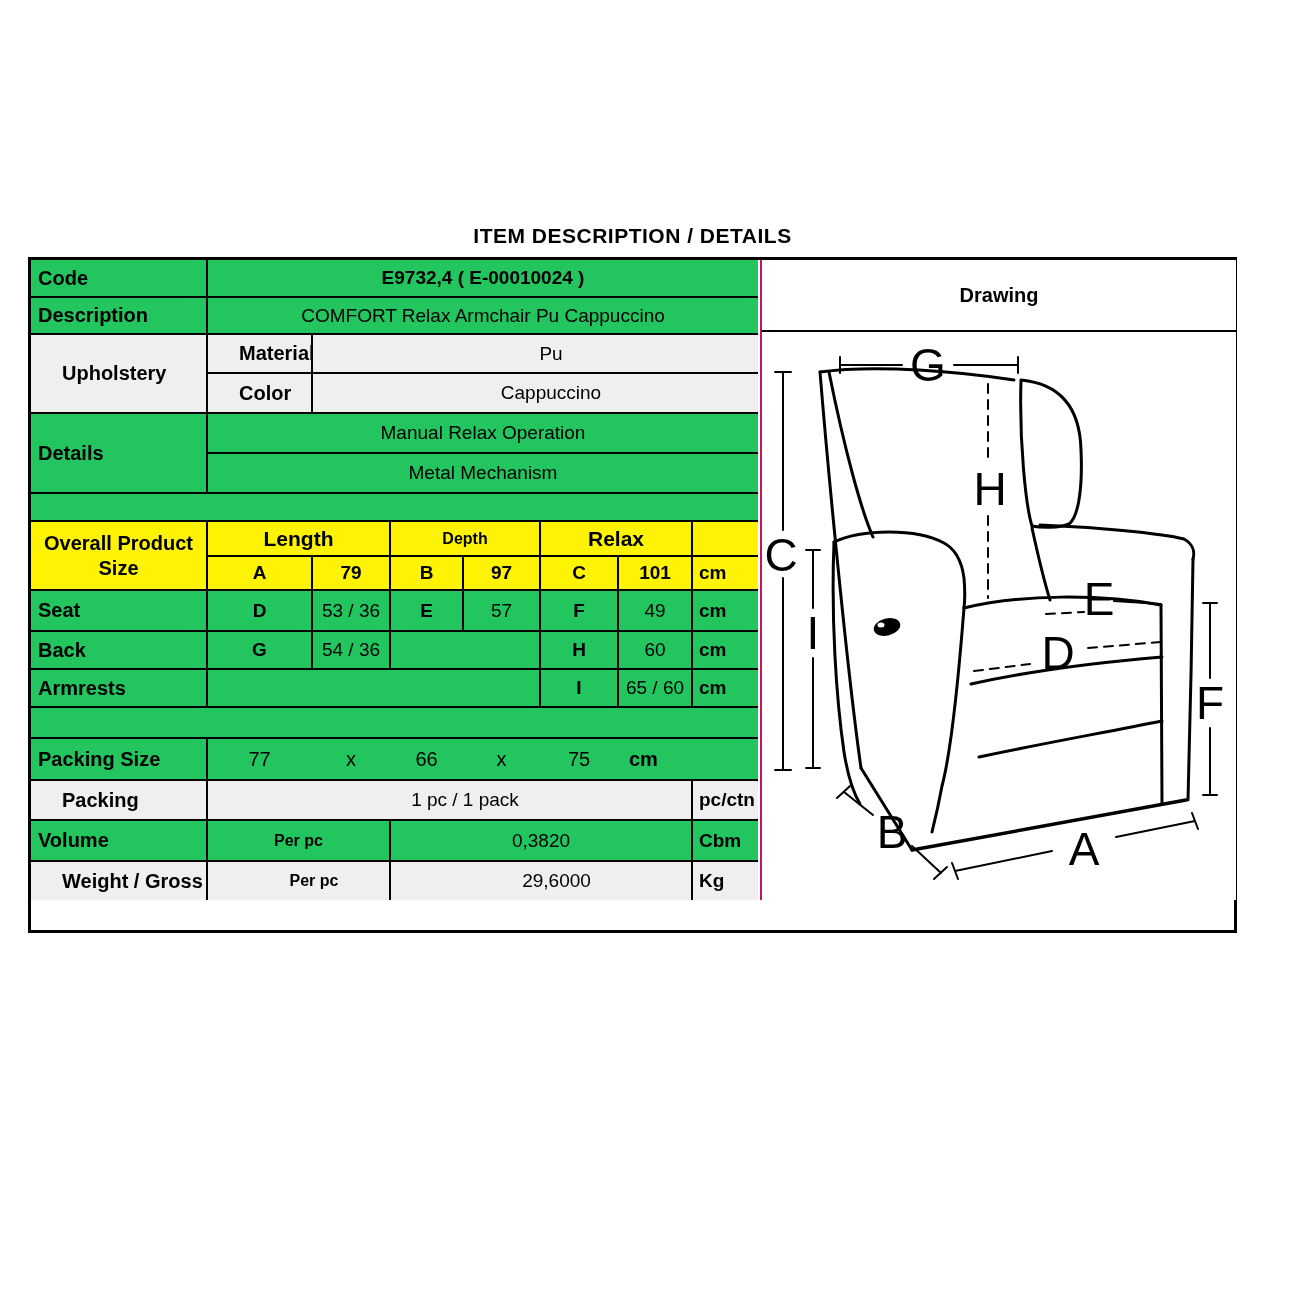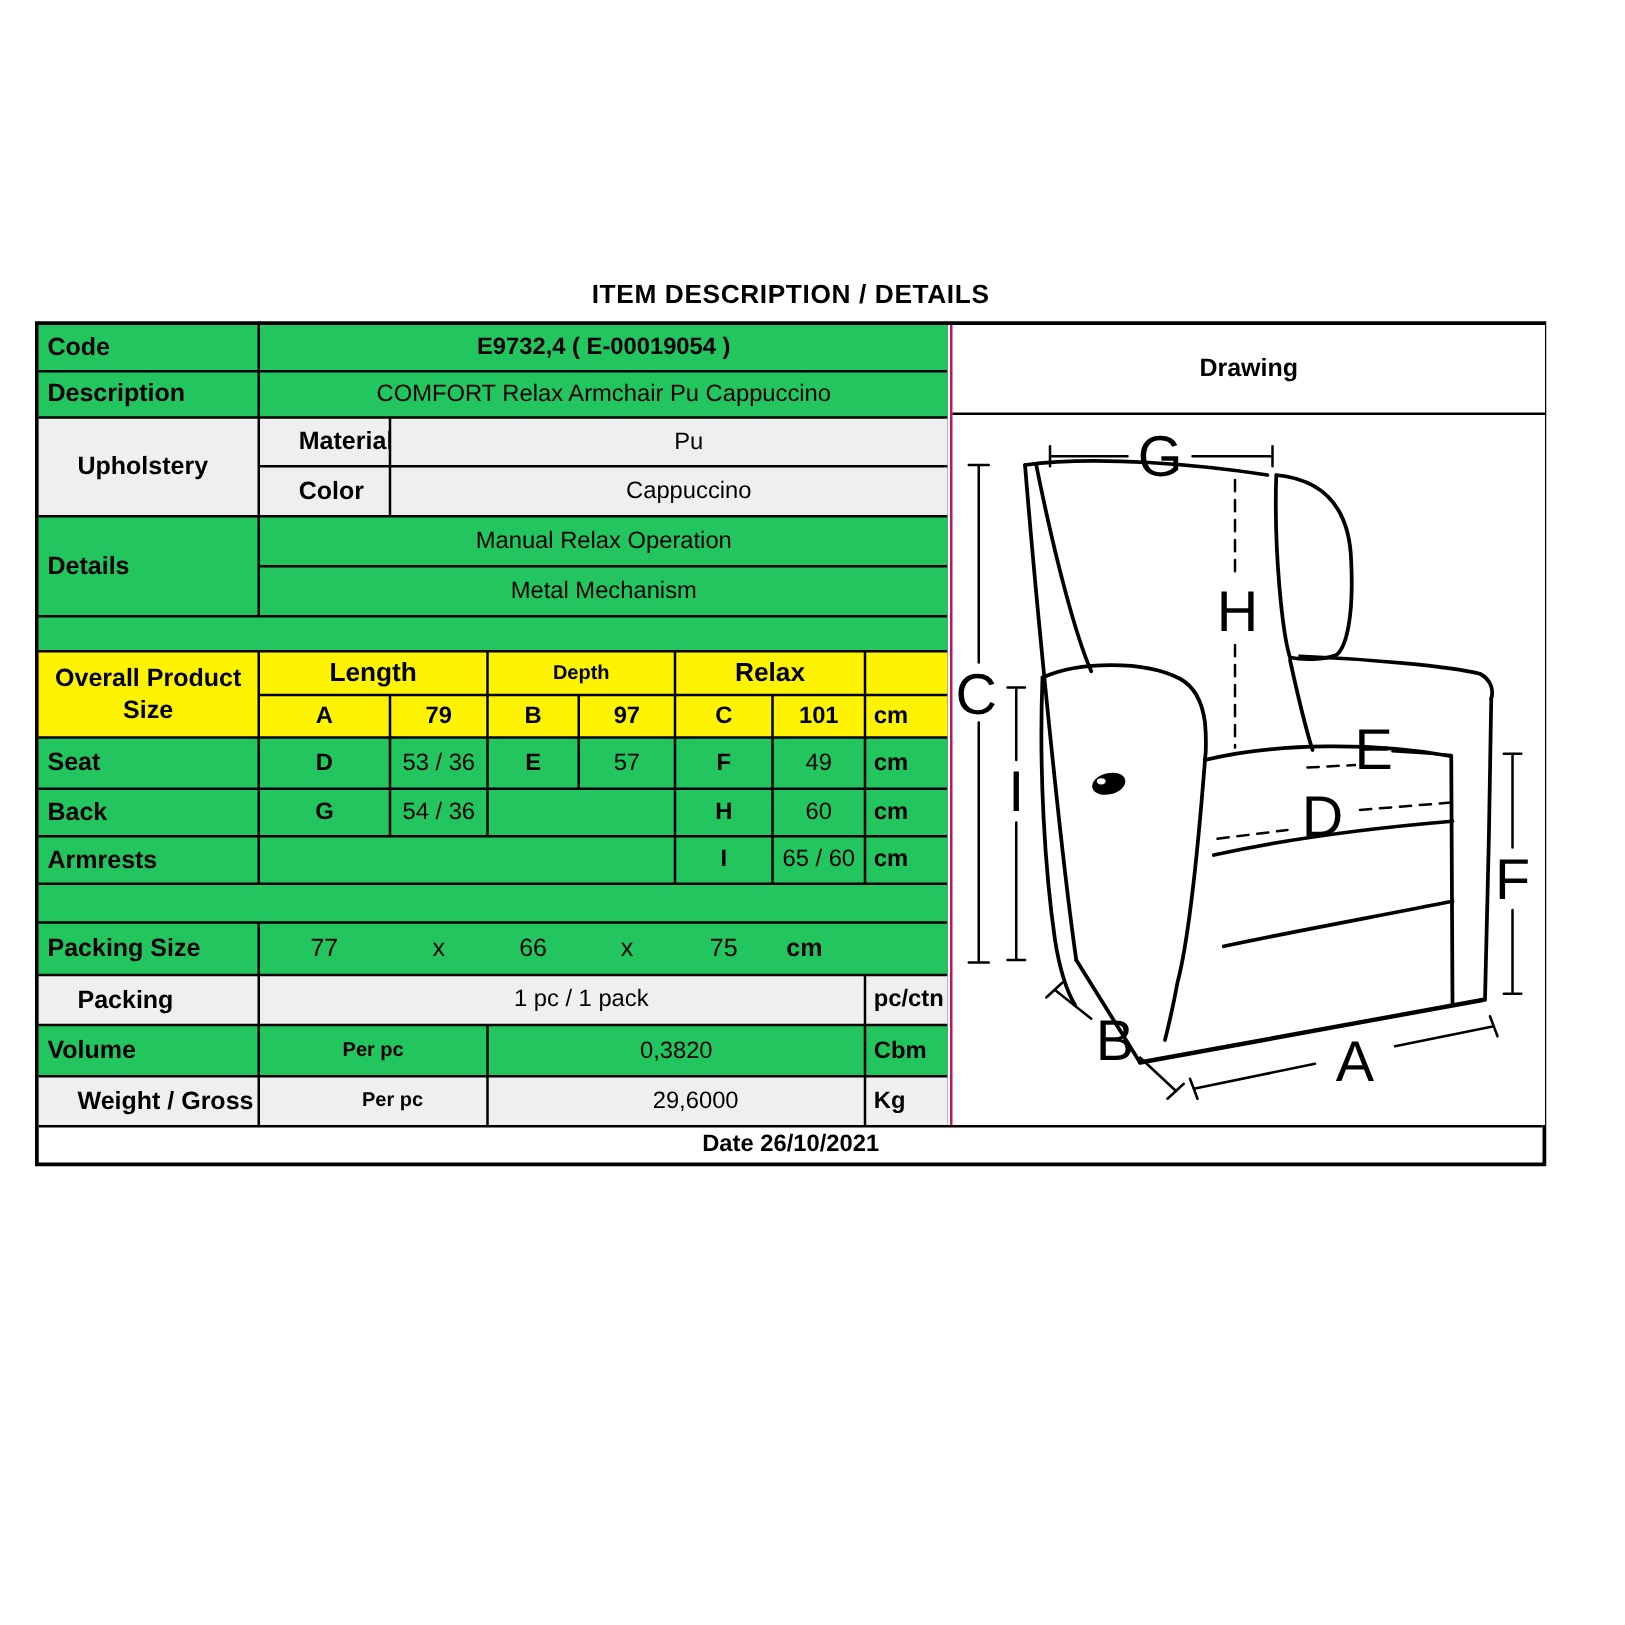--- a/index.html
+++ b/index.html
@@ -62,21 +62,21 @@
 <body>
 
 <div class="page-title">ITEM DESCRIPTION / DETAILS</div>
 
 <div class="sheet">
   <div class="sheet-inner">
 
     <div class="grid">
 
       <div class="cell lbl" style="grid-area:1/1">Code</div>
-      <div class="cell bold" style="grid-area:1/2/2/9">E9732,4  ( E-00019054 )</div>
+      <div class="cell bold" style="grid-area:1/2/2/9">E9732,4  ( E-00010024 )</div>
 
       <div class="cell lbl" style="grid-area:2/1">Description</div>
       <div class="cell" style="grid-area:2/2/3/9">COMFORT Relax Armchair  Pu Cappuccino</div>
 
       <div class="cell lbl gray" style="grid-area:3/1/5/2">Upholstery</div>
       <div class="cell lbl gray" style="grid-area:3/2">Material</div>
       <div class="cell gray" style="grid-area:3/3/4/9">Pu</div>
       <div class="cell lbl gray" style="grid-area:4/2">Color</div>
       <div class="cell lbl" style="grid-area:5/1/7/2">Details</div>
 
@@ -200,18 +200,15 @@
           <text class="dim-letter" x="228" y="173">H</text>
           <text class="dim-letter" x="337" y="283">E</text>
           <text class="dim-letter" x="296" y="337">D</text>
           <text class="dim-letter" x="448" y="387">F</text>
           <text class="dim-letter" x="130" y="516">B</text>
           <text class="dim-letter" x="322" y="533">A</text>
         </g>
       </svg>
     </div>
 
-    <div class="date-row">
-      <span>Date 26/10/2021</span>
-    </div>
 
   </div>
 </div>
 
 </body></html>

